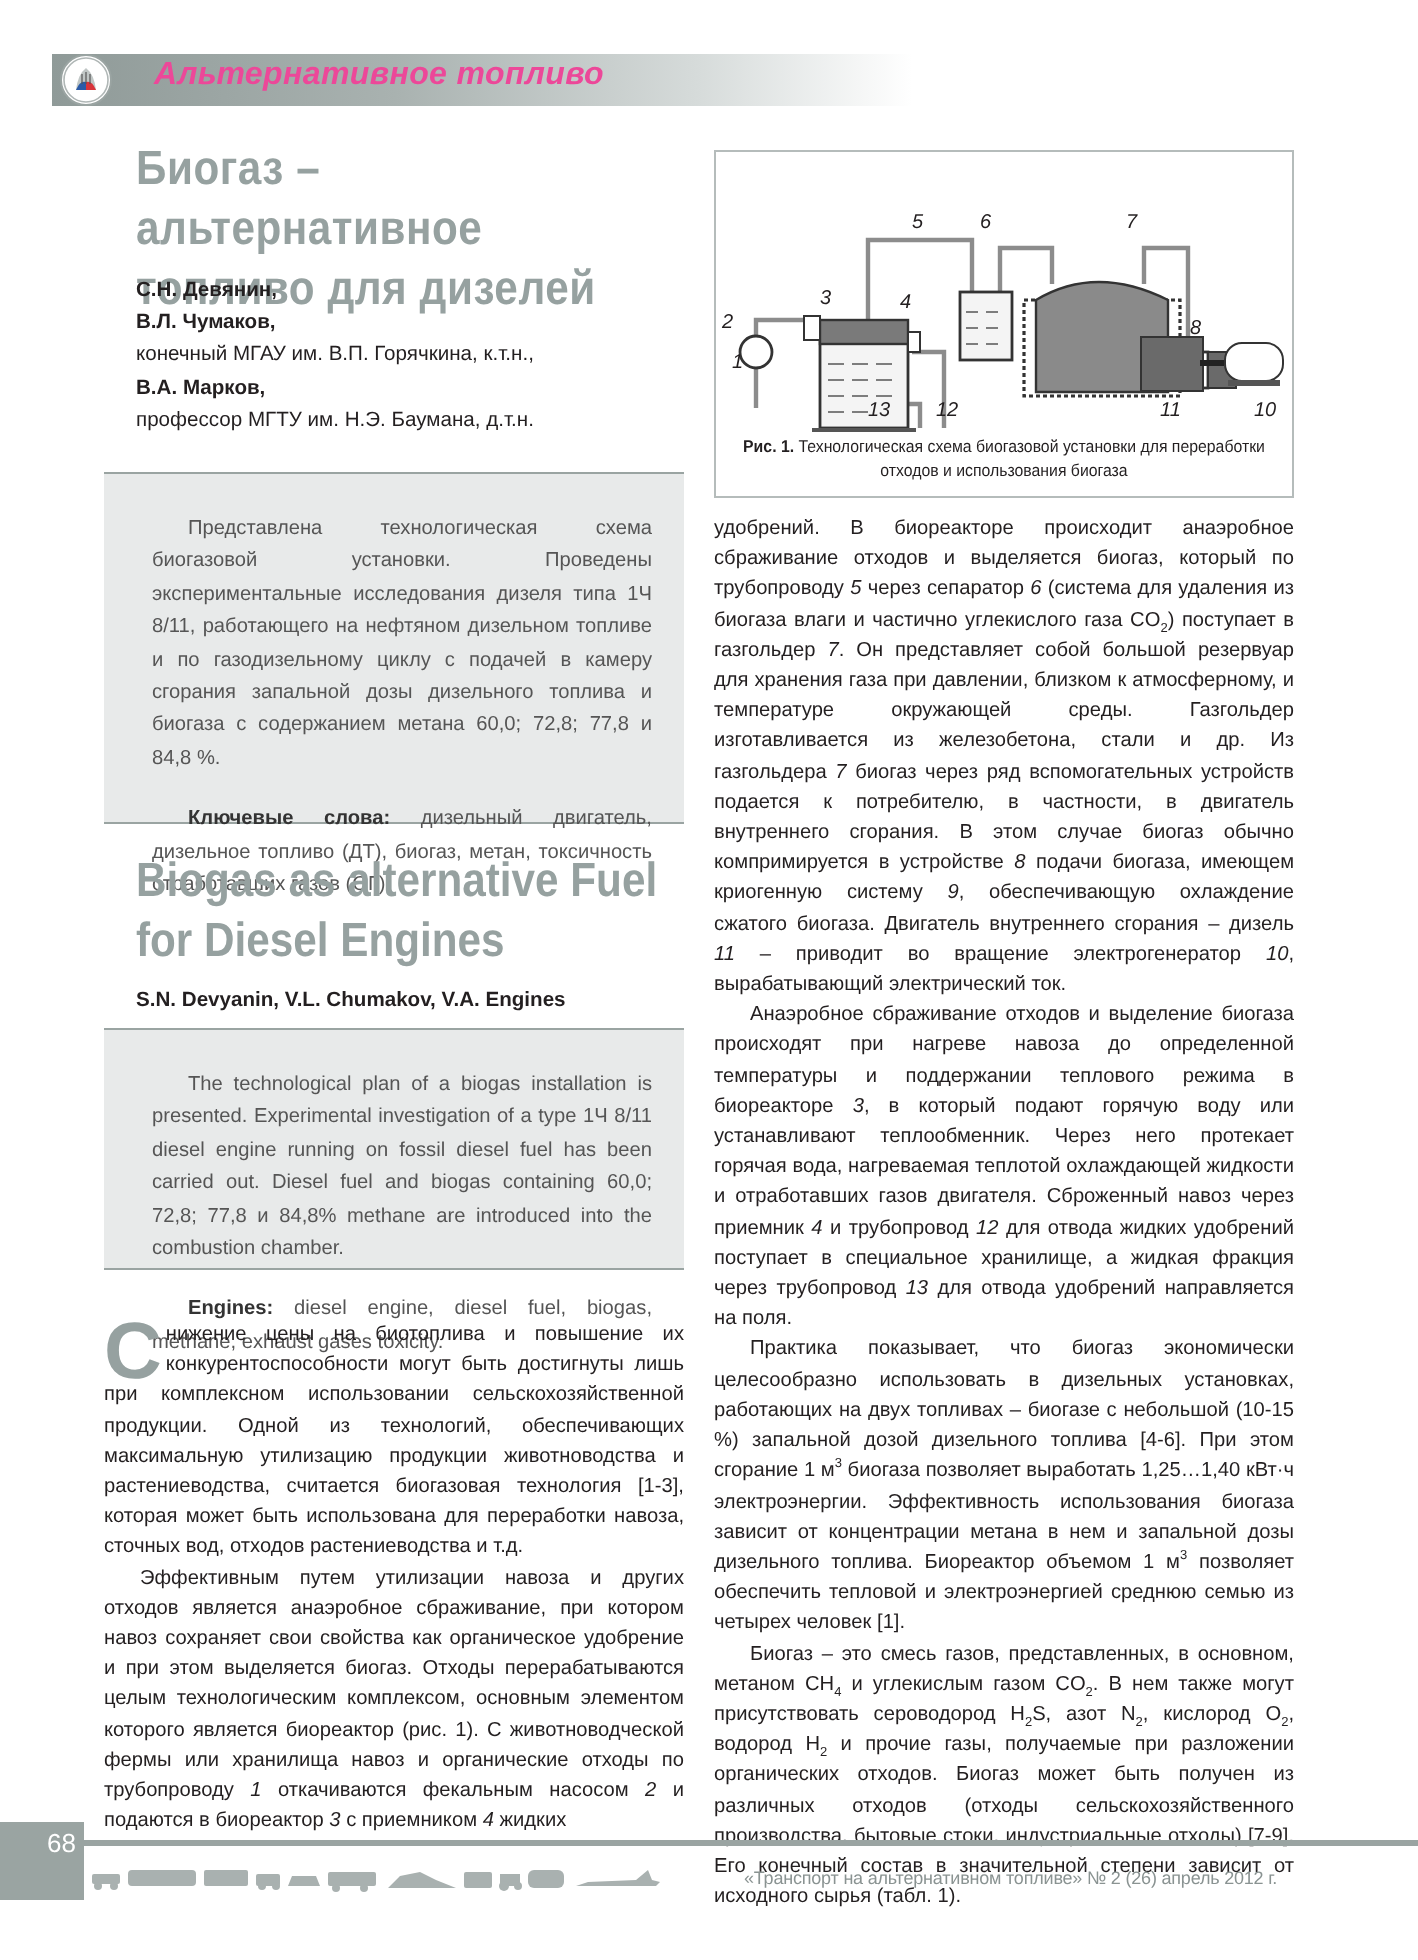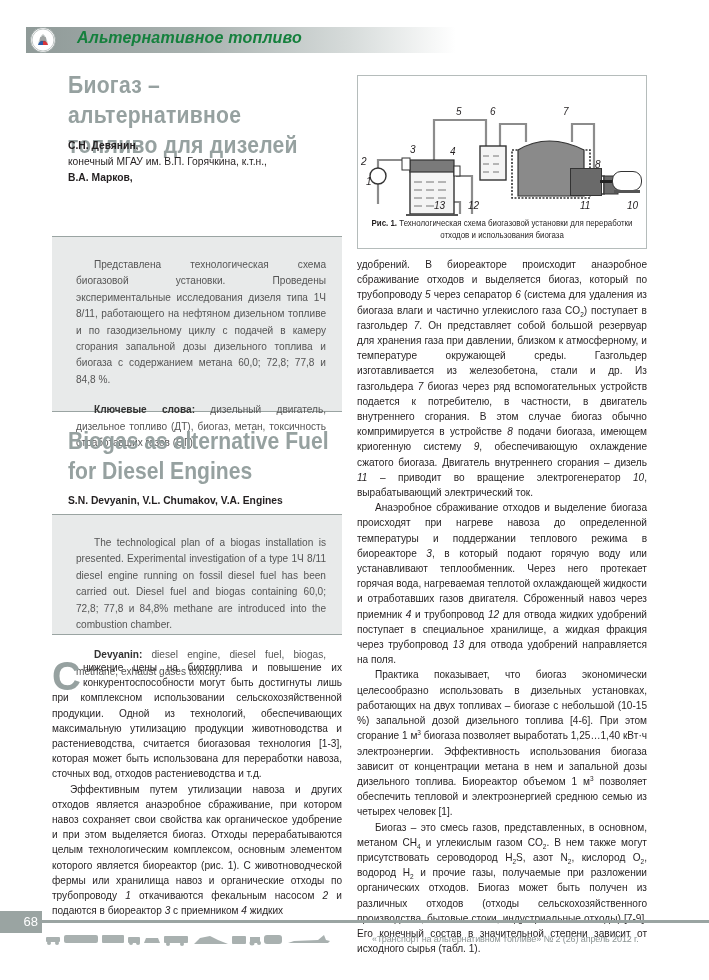--- a/index.html
+++ b/index.html
@@ -6,21 +6,21 @@
   body { width:709px; height:980px; position:relative; overflow:hidden;
          font-family:"Liberation Sans", sans-serif; color:#231f20; }
   .abs { position:absolute; }
 
   
   .header-band { left:26px; top:27px; width:430px; height:26px;
     background:linear-gradient(90deg,#8f9a98 0%,#a9b2b0 40%,#d6dbda 75%,#ffffff 100%); }
   .header-logo { left:30px; top:27px; width:26px; height:26px; border-radius:50%;
     background:#fff; border:1px solid #9aa4a2; box-sizing:border-box; overflow:hidden; }
   .header-title { left:77px; top:29px; font-size:16px; font-weight:bold; font-style:italic;
-    color:#15803d; letter-spacing:0.2px; }
+    color:#ec4899; letter-spacing:0.2px; }
 
   
   .title-ru { left:68px; top:70px; width:290px; font-family:"Liberation Sans", sans-serif;
     font-weight:bold; font-size:24px; line-height:30px; color:#96a1a0; letter-spacing:0.3px;
     transform:scaleX(0.88); transform-origin:left top; }
   .authors { left:68px; top:138px; width:280px; font-size:10.3px; line-height:16.2px; }
   .authors b { font-weight:bold; }
 
   .abstract-box { left:52px; top:236px; width:287px; background:#e8eaea;
     border-top:1.5px solid #9aa4a2; border-bottom:1.5px solid #9aa4a2;
@@ -48,21 +48,21 @@
   sub, sup { font-size:6.5px; line-height:0; }
 
   
   .figure { left:357px; top:75px; width:290px; height:174px; border:1px solid #b5bcbb;
     box-sizing:border-box; background:#fff; }
   .fig-caption { left:357px; top:217px; width:290px; text-align:center; font-size:8.6px;
     line-height:12px; color:#231f20; transform:scaleX(0.92); }
   .fig-caption b { font-weight:bold; }
 
   
-  .footer-page { left:0; top:911px; width:42px; height:22px; background:#9aa4a2; }
+  .footer-page { left:0; top:911px; width:42px; height:39px; background:#9aa4a2; }
   .footer-page span { position:absolute; right:4px; top:3px; font-size:13px; color:#ffffff; }
   .footer-rule { left:42px; top:920px; width:667px; height:3px; background:#9aa4a2; }
   .footer-icons { left:46px; top:932px; width:300px; height:14px; }
   .footer-journal { left:372px; top:934px; font-size:9px; color:#8a9392; letter-spacing:-0.1px; }
 </style>
 </head>
 <body>
 
 <div class="abs header-band"></div>
 <div class="abs header-logo">
@@ -72,34 +72,36 @@
     <path d="M7 17 Q9 12 12 13 L12 17 Z" fill="#2b5ba7"></path>
     <path d="M12 13 Q15 12 17 17 L12 17 Z" fill="#d8343a"></path>
     <path d="M10 9 L10 14 M12 8 L12 14 M14 9 L14 14" stroke="#555" stroke-width="0.6"></path>
   </svg>
 </div>
 <div class="abs header-title">Альтернативное топливо</div>
 
 <div class="abs title-ru">Биогаз – альтернативное топливо для дизелей</div>
 <div class="abs authors">
   <div><b>С.Н. Девянин,</b></div>
+  <div><b>В.Л. Чумаков,</b></div>
   <div>конечный МГАУ им. В.П. Горячкина, к.т.н.,</div>
   <div><b>В.А. Марков,</b></div>
+  <div>профессор МГТУ им. Н.Э. Баумана, д.т.н.</div>
 </div>
 
 <div class="abs abstract-box" style="height:176px;">
   <p class="ind">Представлена технологическая схема биогазовой установки. Проведены экспериментальные исследования дизеля типа 1Ч 8/11, работающего на нефтяном дизельном топливе и по газодизельному циклу с подачей в камеру сгорания запальной дозы дизельного топлива и биогаза с содержанием метана 60,0; 72,8; 77,8 и 84,8 %.</p>
   <p class="ind" style="margin-top:2px;"><span class="kw-label">Ключевые слова:</span><span> дизельный двигатель, дизельное топливо (ДТ), биогаз, метан, токсичность отработавших газов (ОГ).</span></p>
 </div>
 
 <div class="abs title-en">Biogas as alternative Fuel for Diesel Engines</div>
 <div class="abs authors-en">S.N. Devyanin, V.L. Chumakov, V.A. Engines</div>
 <div class="abs abstract-box abstract-box-en">
   <p class="ind">The technological plan of a biogas installation is presented. Experimental investigation of a type 1Ч 8/11 diesel engine running on fossil diesel fuel has been carried out. Diesel fuel and biogas containing 60,0; 72,8; 77,8 и 84,8% methane are introduced into the combustion chamber.</p>
-  <p class="ind"><span class="kw-label">Devyanin:</span><span> diesel engine, diesel fuel, biogas, methane, exhaust gases toxicity.</span></p>
+  <p class="ind"><span class="kw-label">Engines:</span><span> diesel engine, diesel fuel, biogas, methane, exhaust gases toxicity.</span></p>
 </div>
 
 <div class="abs col col-left">
   <p><span class="dropcap">С</span><span>нижение цены на биотоплива и повышение их конкурентоспособности могут быть достигнуты лишь при комплексном использовании сельскохозяйственной продукции. Одной из технологий, обеспечивающих максимальную утилизацию продукции животноводства и растениеводства, считается биогазовая технология [1-3], которая может быть использована для переработки навоза, сточных вод, отходов растениеводства и т.д.</span></p>
   <p class="ind"><span>Эффективным путем утилизации навоза и других отходов является анаэробное сбраживание, при котором навоз сохраняет свои свойства как органическое удобрение и при этом выделяется биогаз. Отходы перерабатываются целым технологическим комплексом, основным элементом которого является биореактор (рис. 1). С животноводческой фермы или хранилища навоз и органические отходы по трубопроводу </span><i>1</i><span> откачиваются фекальным насосом </span><i>2</i><span> и подаются в биореактор </span><i>3</i><span> с приемником </span><i>4</i><span> жидких</span></p>
 </div>
 
 <div class="abs figure">
   <svg width="288" height="140" viewBox="0 0 288 140">
     <g fill="none" stroke="#8c8c8c" stroke-width="2.2">

